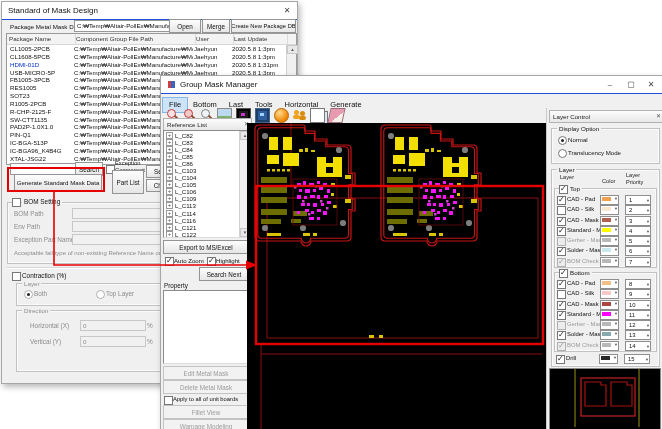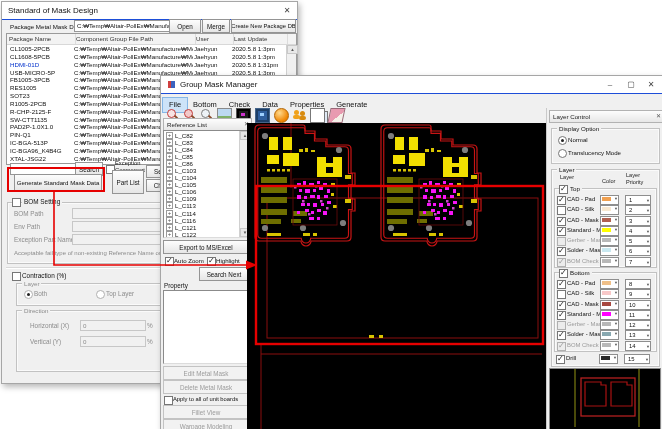--- a/index.html
+++ b/index.html
@@ -250,21 +250,21 @@
 
   <div class="win" style="left:160px;top:75px;width:501px;height:354px;z-index:2">
     <div class="tbar">
       <span class="abs" style="left:6px;top:4px;width:9px;height:9px;background:linear-gradient(90deg,#d04040 50%,#3a62c0 50%);box-shadow:inset 0 0 0 1px #fff"></span>
       <div class="t" style="padding-left:19px">Group Mask Manager</div>
       <div class="wbtn" style="right:44px">–</div>
       <div class="wbtn" style="right:23px">▢</div>
       <div class="wbtn" style="right:3px">✕</div>
     </div>
 
-    <div id="menubar" class="abs" style="left:2px;top:17px;right:2px;height:14px"><span class="menu-item active">File</span><span class="menu-item">Bottom</span><span class="menu-item">Check</span><span class="menu-item">Data</span><span class="menu-item">Properties</span><span class="menu-item">Generate</span></div>
+    <div id="menubar" class="abs" style="left:2px;top:17px;right:2px;height:14px"><span class="menu-item active">File</span><span class="menu-item">Bottom</span><span class="menu-item">Last</span><span class="menu-item">Tools</span><span class="menu-item">Horizontal</span><span class="menu-item">Generate</span></div>
     <div id="toolbar" class="abs" style="left:3px;top:31px;right:2px;height:16px;border-bottom:1px solid #ddd"><span class="tbi mag"></span><span class="tbi mag m2"></span><span class="tbi mag m3"></span><span class="tbi pic"></span><span class="tbi scr1"></span><span class="tbi scr2"></span><span class="tbi ball"></span><span class="tbi ppl"></span><span class="tbi doc"></span><span class="tbi ers"></span></div>
 
     <div class="phd" style="left:2px;top:42px;width:84px">
       <span>Reference List</span>
       <span class="x">✕</span>
     </div>
     <div class="lbox" style="left:2px;top:54px;width:84px;height:106px">
       <div id="ref-items" style="position:absolute;left:0;top:1px;right:8px;bottom:0">
           <div class="ref-item">
             <span class="plus">+</span>

